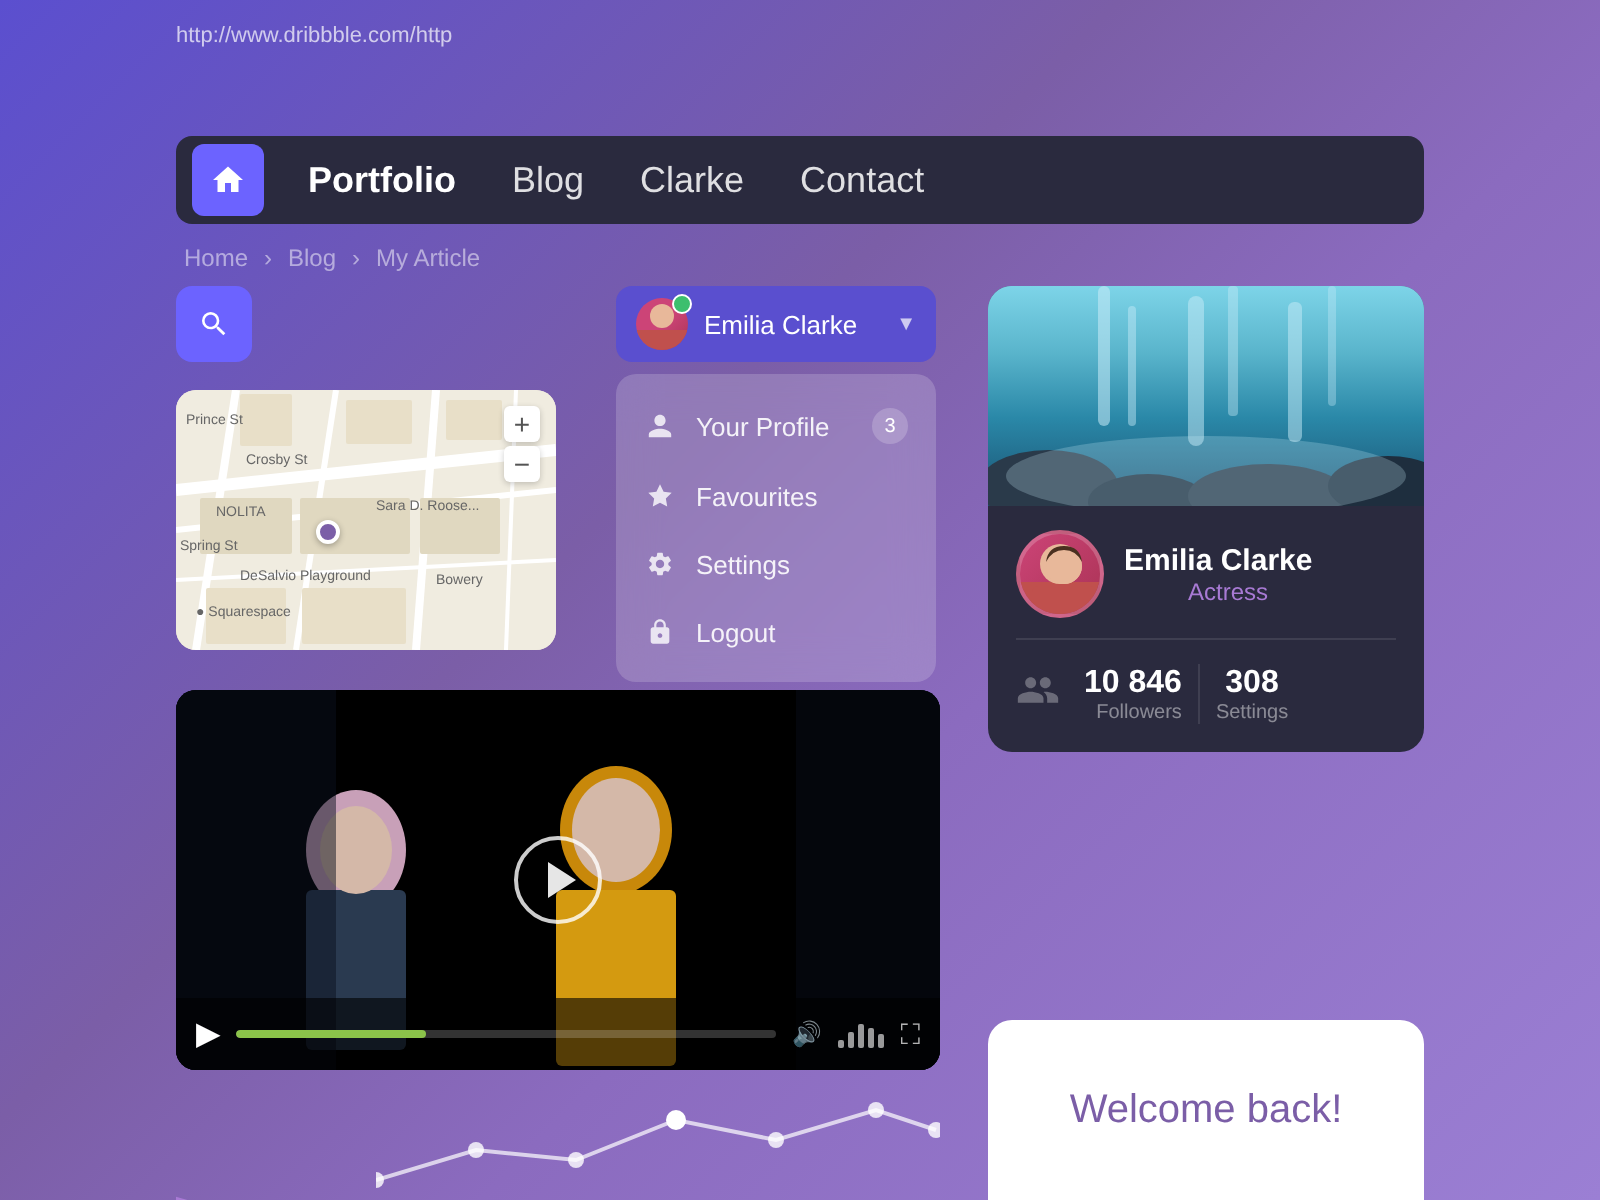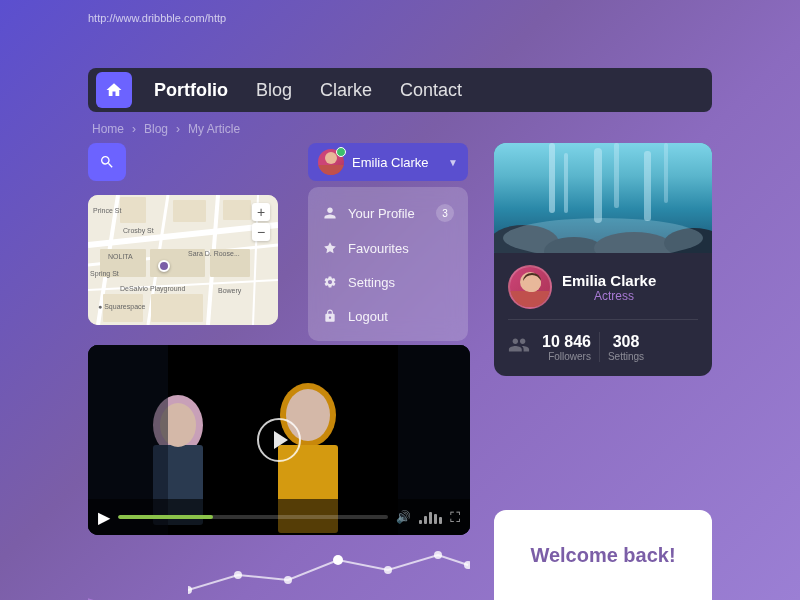--- a/index.html
+++ b/index.html
@@ -477,21 +477,21 @@
       height: 90px;
       background: white;
       border-radius: 12px 12px 0 0;
       display: flex;
       align-items: center;
       justify-content: center;
     }
     .welcome-text {
       color: #7b5ea7;
       font-size: 20px;
-      font-weight: 700;
+      font-weight: 400;
     }
 
     
     .chart-area {
       position: absolute;
       bottom: 0;
       left: 88px;
       width: 382px;
       height: 60px;
       display: flex;

